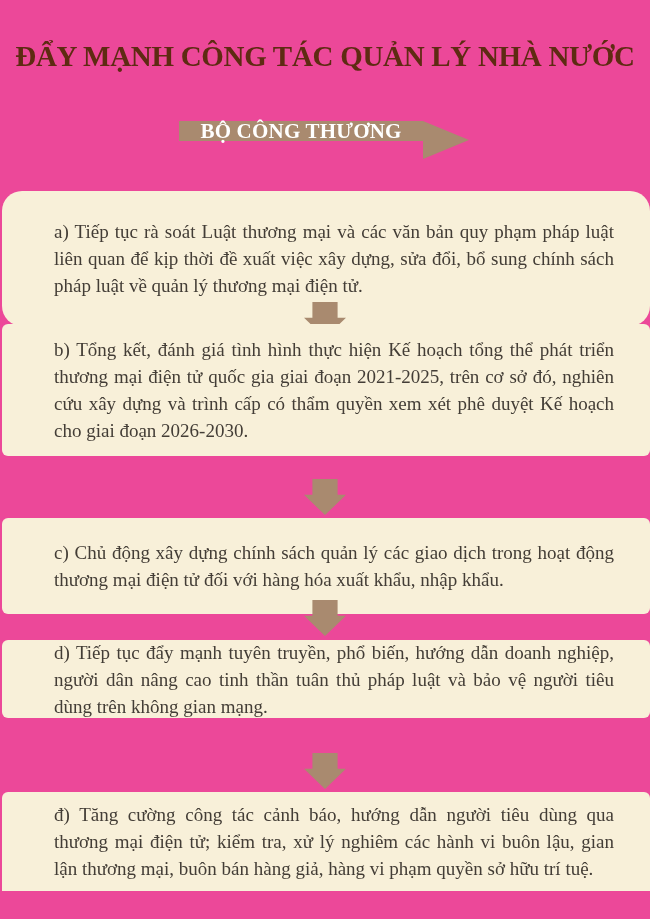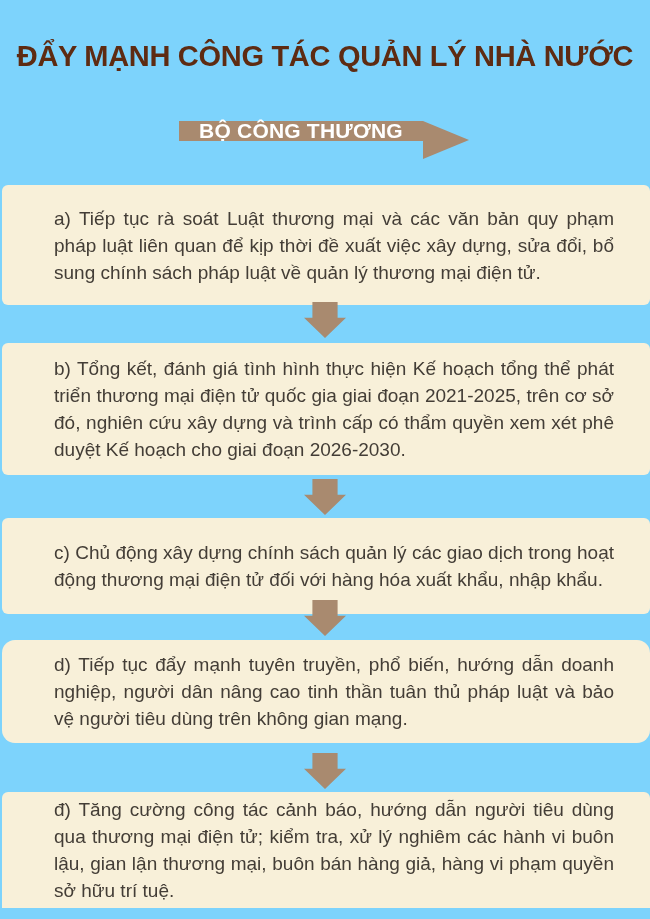--- a/index.html
+++ b/index.html
@@ -5,22 +5,23 @@
   html, body {
     margin: 0;
     padding: 0;
     background: #fdfdfa;
     font-family: "Liberation Sans", "DejaVu Sans", sans-serif;
   }
   #canvas {
     position: relative;
     width: 650px;
     height: 919px;
-    background: #7dd3fc;
+    background: #ec4899;
     overflow: hidden;
+    font-family: Liberation Serif, serif;
   }
 
   
   .page-title {
     position: absolute;
     top: 18px;
     left: 0;
     width: 650px;
     text-align: center;
     color: #5e2b12;
@@ -76,25 +77,25 @@
   .block-text {
     margin: 0;
     padding: 0 36px 0 52px;
     width: 100%;
     box-sizing: border-box;
     color: #433d36;
     font-size: 19px;
     line-height: 27px;
     text-align: justify;
   }
-  #block-a { top: 185px; height: 120px; }
-  #block-b { top: 343px; height: 132px; }
+  #block-a { top: 191px; height: 135px; border-radius: 20px; }
+  #block-b { top: 324px; height: 132px; }
   #block-c { top: 518px; height: 96px;  }
-  #block-d { top: 640px; height: 103px; border-radius: 13px; }
-  #block-dd { top: 792px; height: 116px; border-radius: 6px 6px 0 0; }
+  #block-d { top: 640px; height: 78px; }
+  #block-dd { top: 792px; height: 99px; border-radius: 6px 6px 0 0; }
 
   
   .flow-arrow {
     position: absolute;
     left: 304px;
     width: 42px;
     height: 36px;
     background: #a98a6f;
     clip-path: polygon(20% 0, 80% 0, 80% 44%, 100% 44%, 50% 100%, 0 44%, 20% 44%);
   }

